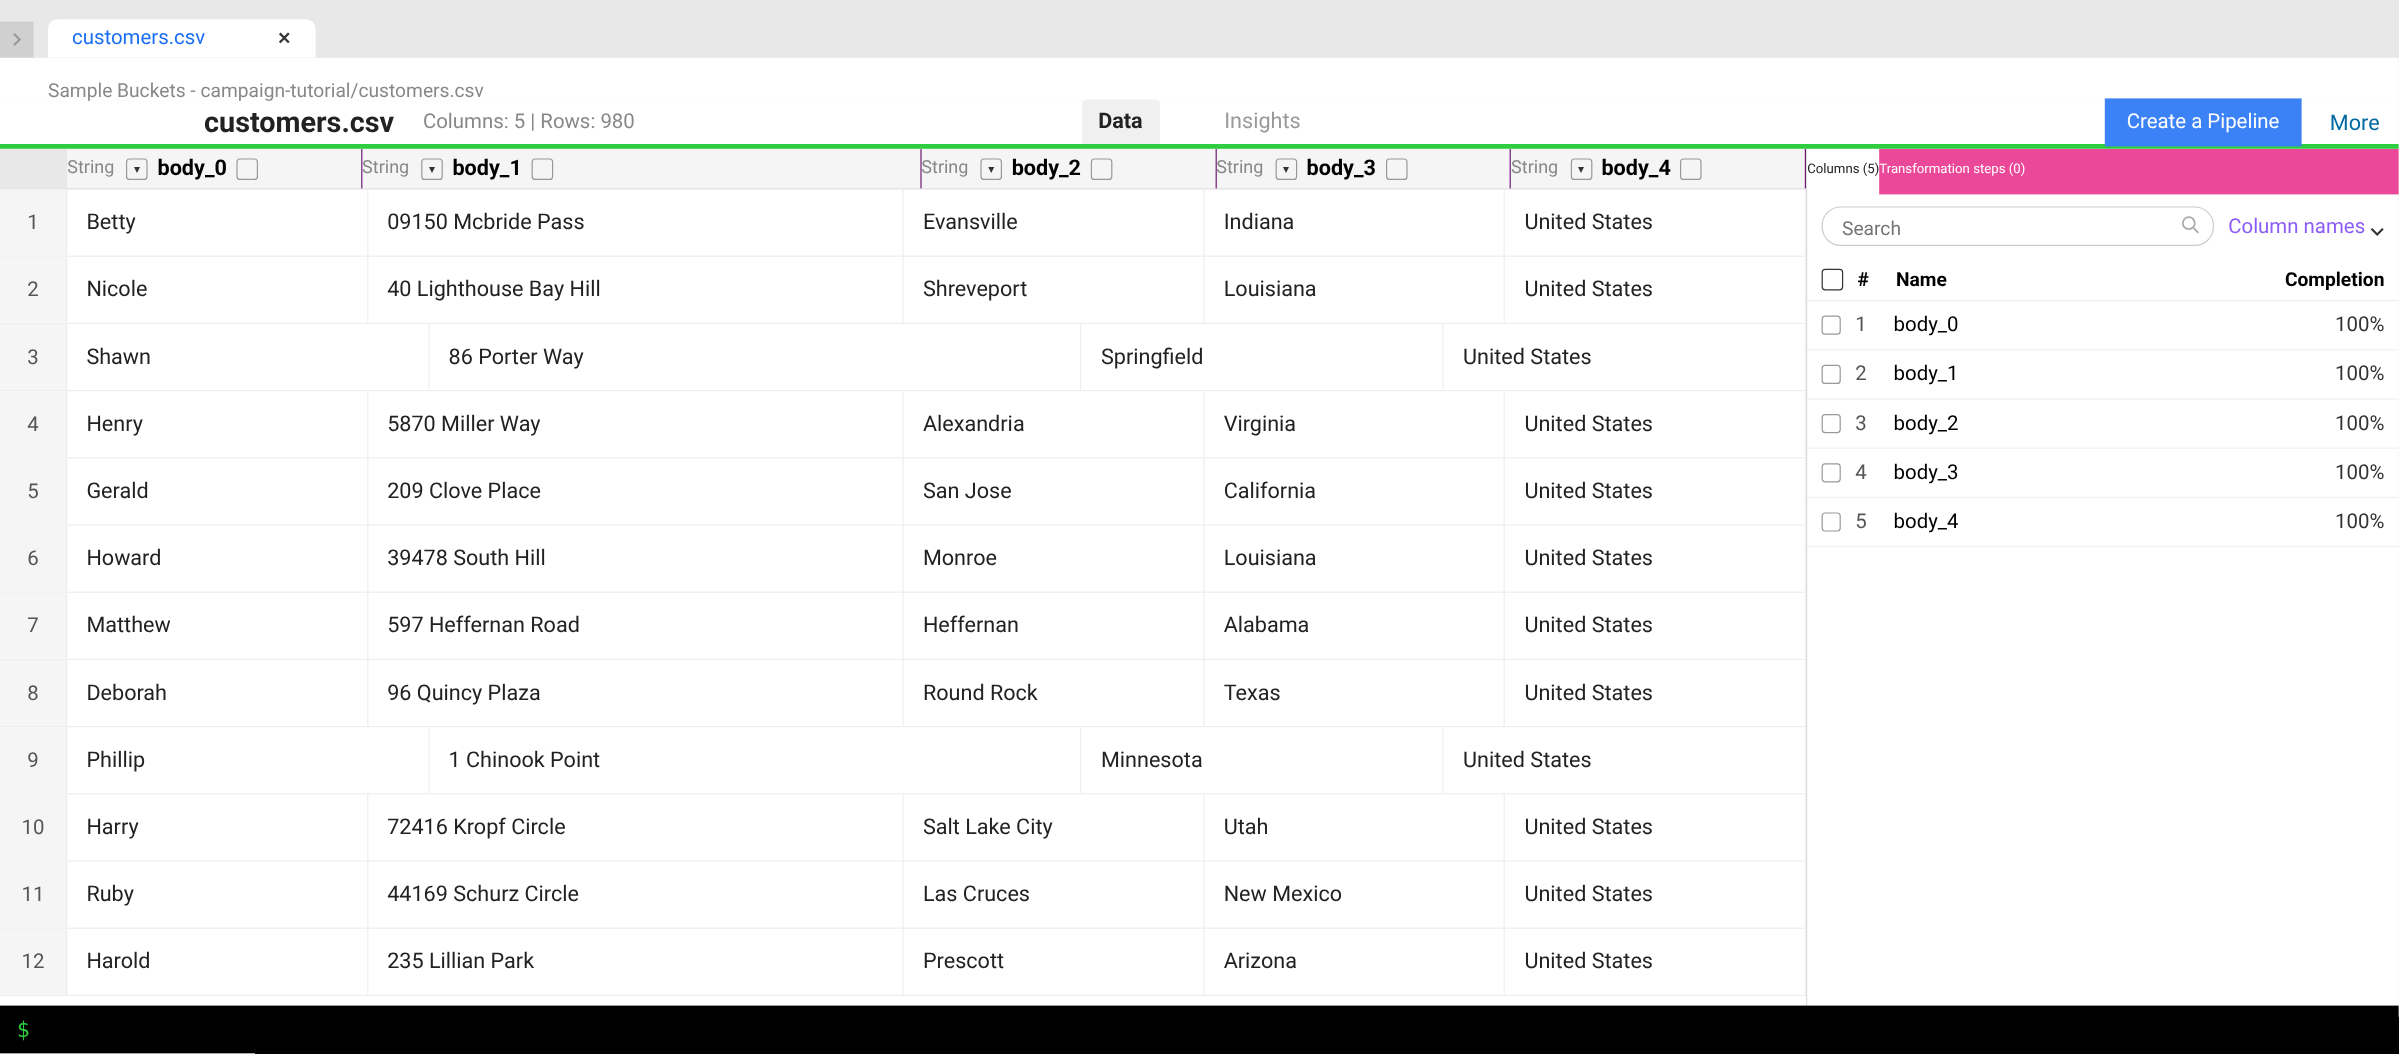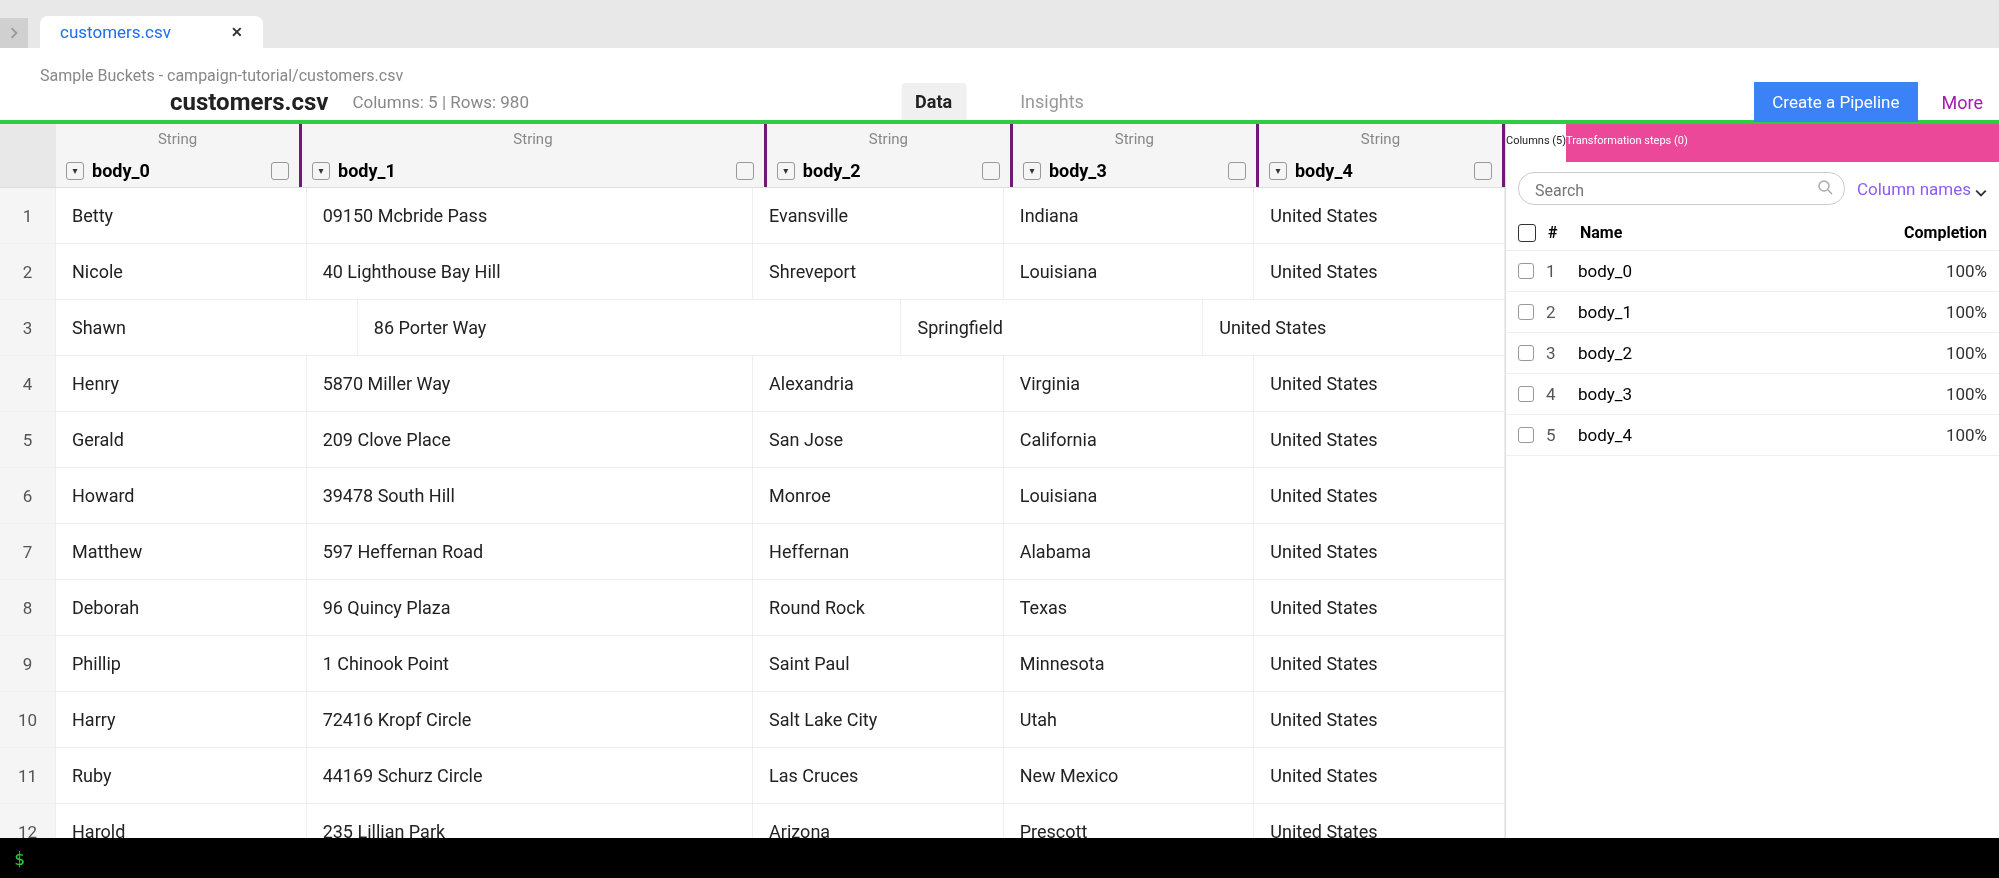--- a/index.html
+++ b/index.html
@@ -12,26 +12,26 @@
 .tab-close{color:#333;font-size:14px;cursor:pointer;font-weight:bold}
 .subhead{background:#fff;height:30px;padding:18px 40px;font-size:16px;color:#888}
 .mainhead{background:#fff;height:40px;display:flex;align-items:center;padding:0 40px;position:relative;border-bottom:4px solid #2ecc40}
 .filename{font-size:24px;font-weight:bold;color:#222;margin-right:24px;margin-left:130px}
 .meta{font-size:17px;color:#888}
 .midtabs{position:absolute;left:50%;transform:translateX(-50%);display:flex;gap:40px;align-items:flex-end;height:100%}
 .midtab{font-size:18px;color:#999;padding:8px 14px;cursor:pointer}
 .midtab.active{font-weight:bold;color:#222;background:#f0f0f0;border-radius:4px 4px 0 0}
 .right-actions{position:absolute;right:16px;display:flex;gap:24px;align-items:center}
 .btn-primary{background:#3b82f6;color:#fff;border:none;border-radius:0;padding:10px 18px;font-size:17px;cursor:pointer}
-.more{color:#a21caf;font-size:18px;cursor:pointer}
+.more{color:#0369a1;font-size:18px;cursor:pointer}
 .split{display:flex;height:calc(100% - 118px - 40px)}
 .gridwrap{flex:1;overflow:hidden;display:flex;flex-direction:column}
 .gridhead{display:flex;background:#f5f5f5;border-bottom:1px solid #ddd}
 .rownum-head{width:56px;flex-shrink:0;background:#e8e8e8}
-.colhead{flex:1;border-right:3px solid #701a75;display:flex;flex-direction:column}
+.colhead{flex:1;border-right:1px solid #701a75;display:flex;flex-direction:row}
 .colhead:first-of-type{max-width:230px}
 .colhead:nth-of-type(3){flex:1.9}
 .colhead .type{text-align:center;font-size:15px;color:#888;padding:6px 0}
 .colhead .namebar{display:flex;align-items:center;padding:6px 10px;gap:8px}
 .dropdown-icon{width:18px;height:18px;border:1px solid #999;border-radius:3px;display:inline-flex;align-items:center;justify-content:center;cursor:pointer;font-size:10px;color:#333;flex-shrink:0}
 .colname{font-weight:bold;font-size:18px;flex:1}
 .chk{width:18px;height:18px;border:1px solid #999;border-radius:3px;cursor:pointer;flex-shrink:0}
 .gridbody{flex:1;overflow-y:auto;background:#fff}
 .row{display:flex;border-bottom:1px solid #eee;height:56px;align-items:center}
 .rownum{width:56px;flex-shrink:0;text-align:center;font-size:17px;color:#555;background:#f5f5f5;height:100%;display:flex;align-items:center;justify-content:center;border-right:1px solid #eee}
@@ -199,21 +199,20 @@
           <div class="cell">Deborah</div>
           <div class="cell">96 Quincy Plaza</div>
           <div class="cell">Round Rock</div>
           <div class="cell">Texas</div>
           <div class="cell">United States</div>
         </div>
         <div class="row">
           <div class="rownum">9</div>
           <div class="cell">Phillip</div>
           <div class="cell">1 Chinook Point</div>
-          <div class="cell">Saint Paul</div>
           <div class="cell">Minnesota</div>
           <div class="cell">United States</div>
         </div>
         <div class="row">
           <div class="rownum">10</div>
           <div class="cell">Harry</div>
           <div class="cell">72416 Kropf Circle</div>
           <div class="cell">Salt Lake City</div>
           <div class="cell">Utah</div>
           <div class="cell">United States</div>
@@ -223,22 +222,22 @@
           <div class="cell">Ruby</div>
           <div class="cell">44169 Schurz Circle</div>
           <div class="cell">Las Cruces</div>
           <div class="cell">New Mexico</div>
           <div class="cell">United States</div>
         </div>
         <div class="row">
           <div class="rownum">12</div>
           <div class="cell">Harold</div>
           <div class="cell">235 Lillian Park</div>
+          <div class="cell">Prescott</div>
           <div class="cell">Arizona</div>
-          <div class="cell">Prescott</div>
           <div class="cell">United States</div>
         </div>
       </div>
   </div>
 
   <div class="sidepanel">
     <div class="side-tabs">
       <div class="side-tab active">Columns (5)</div>
       <div class="side-tab inactive">Transformation steps (0)</div>
     </div>

